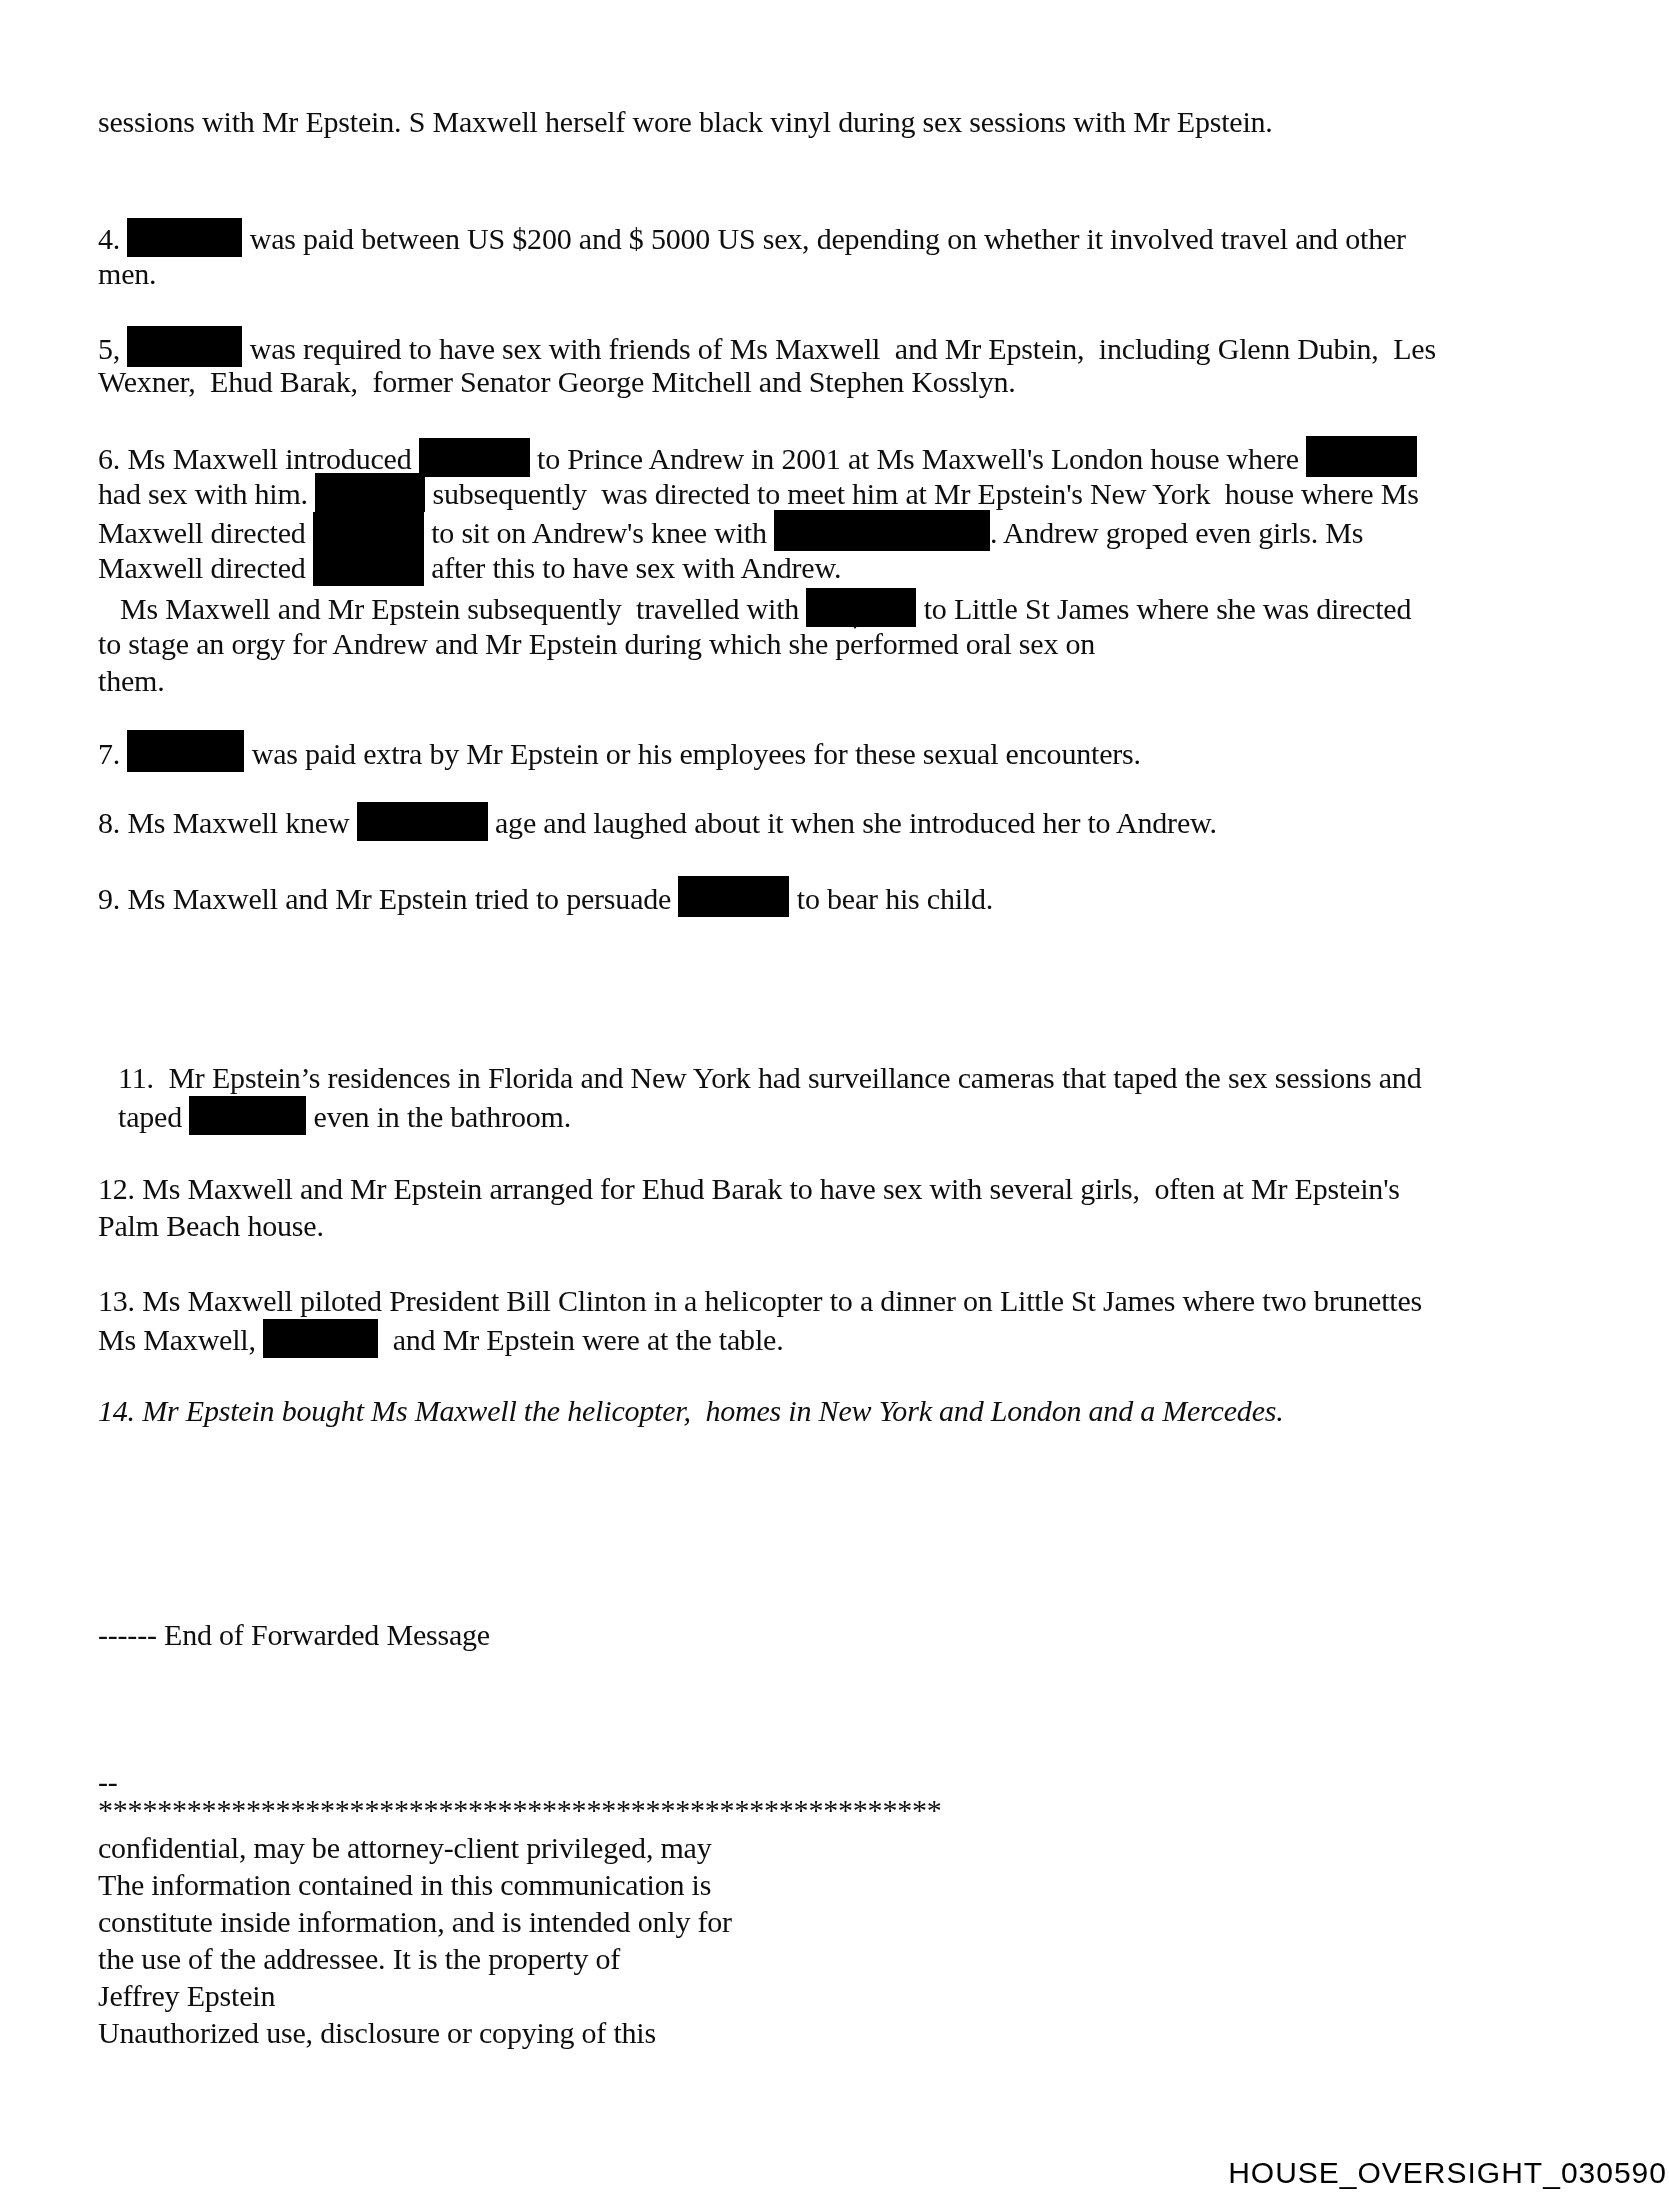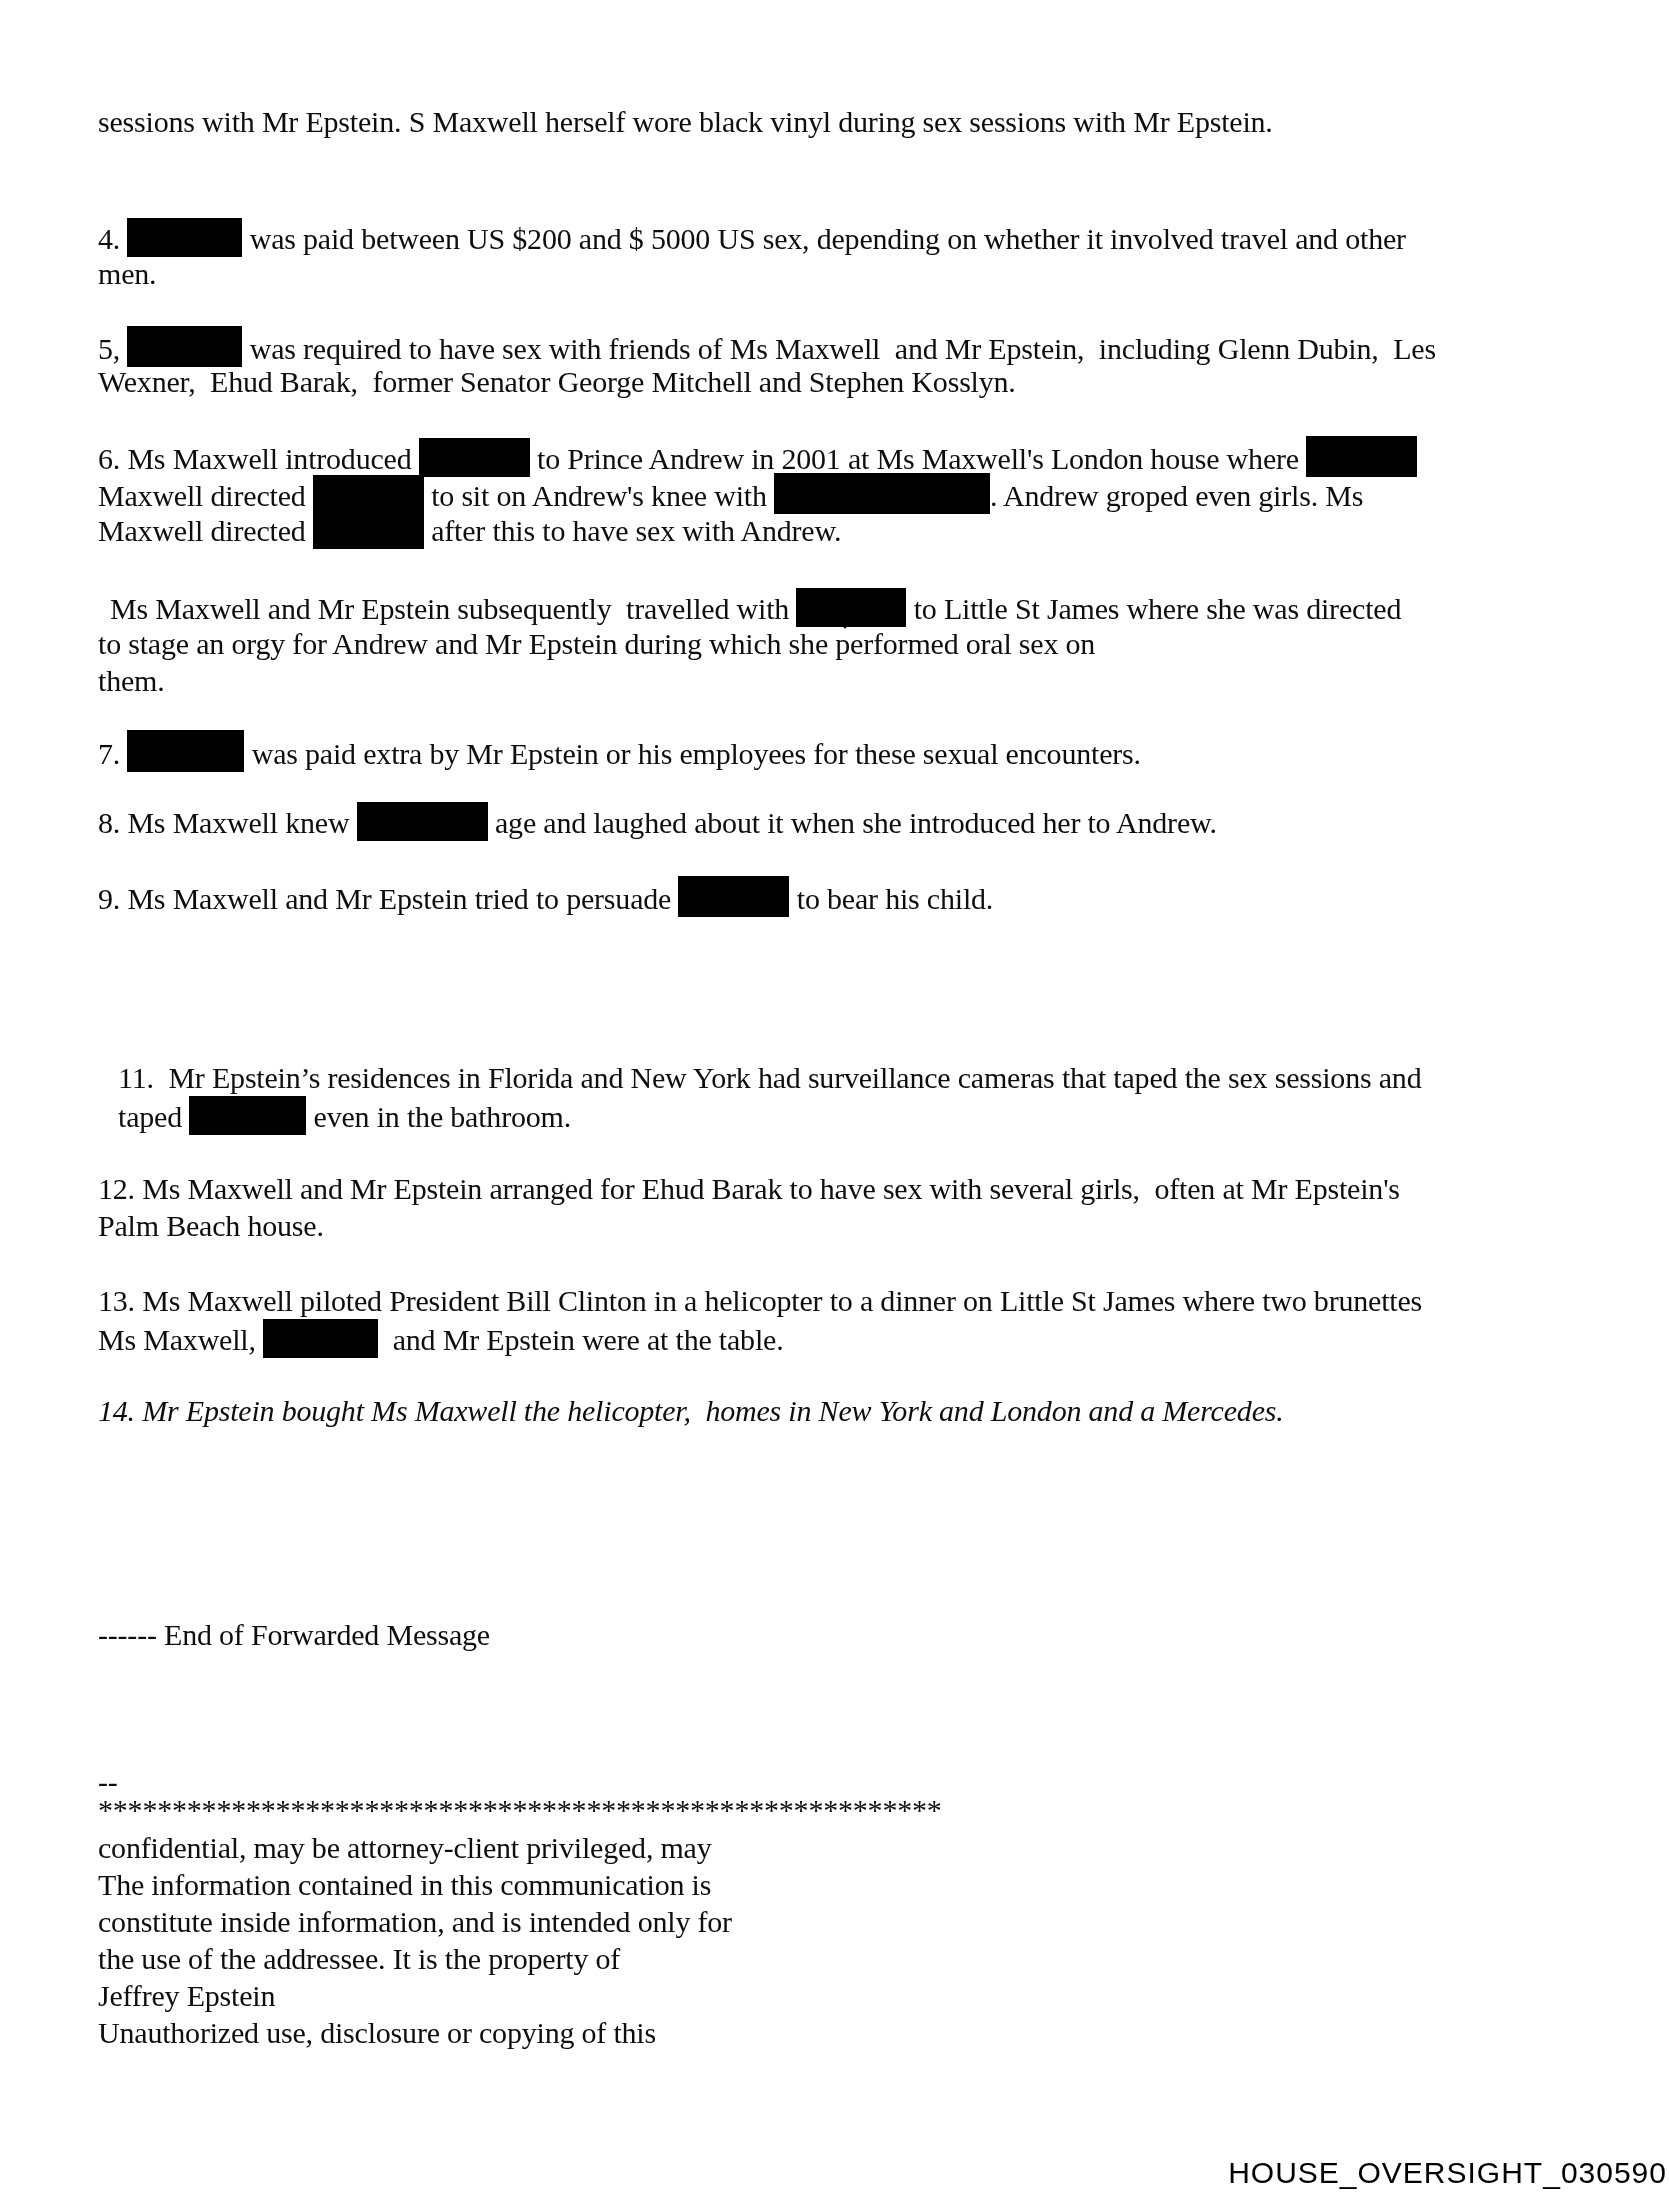--- a/index.html
+++ b/index.html
@@ -53,25 +53,26 @@
     <div class="block" style="top: 218px;">
       <div class="line"><span>4. </span><span class="redact" style="width: 115px; height: 39px; background: rgb(0, 0, 0);"></span><span> was paid between US $200 and $ 5000 US sex, depending on whether it involved travel and other</span></div>
       <div class="line"><span>men.</span></div>
     </div>
     <div class="block" style="top: 326px;">
       <div class="line"><span>5, </span><span class="redact" style="width: 115px; height: 41px; background: rgb(0, 0, 0);"></span><span> was required to have sex with friends of Ms Maxwell  and Mr Epstein,  including Glenn Dubin,  Les</span></div>
       <div class="line"><span>Wexner,  Ehud Barak,  former Senator George Mitchell and Stephen Kosslyn.</span></div>
     </div>
     <div class="block" style="top: 436px;">
       <div class="line"><span>6. Ms Maxwell introduced </span><span class="redact" style="width: 111px; height: 39px; background: rgb(0, 0, 0);"></span><span> to Prince Andrew in 2001 at Ms Maxwell's London house where </span><span class="redact" style="width: 111px; height: 41px; background: rgb(0, 0, 0);"></span></div>
+      <div class="line"><span>had sex with him. </span><span class="redact notch" style="width: 110px; height: 39px; background: rgb(0, 0, 0);"></span><span> subsequently  was directed to meet him at Mr Epstein's New York  house where Ms</span></div>
       <div class="line"><span>Maxwell directed </span><span class="redact" style="width: 111px; height: 39px; background: rgb(0, 0, 0);"></span><span> to sit on Andrew's knee with </span><span class="redact" style="width: 216px; height: 41px; background: rgb(0, 0, 0);"></span><span>. Andrew groped even girls. Ms</span></div>
       <div class="line"><span>Maxwell directed </span><span class="redact" style="width: 111px; height: 39px; background: rgb(0, 0, 0);"></span><span> after this to have sex with Andrew.</span></div>
     </div>
     <div class="block" style="top: 588px;">
-      <div class="line" style="margin-left: 12px; text-align: right;"><span>Ms Maxwell and Mr Epstein subsequently  travelled with </span><span class="redact notch" style="width: 110px; height: 39px; background: rgb(0, 0, 0);"></span><span> to Little St James where she was directed</span></div>
+      <div class="line" style="margin-left: 22px; text-align: right;"><span>Ms Maxwell and Mr Epstein subsequently  travelled with </span><span class="redact notch" style="width: 110px; height: 39px; background: rgb(0, 0, 0);"></span><span> to Little St James where she was directed</span></div>
       <div class="line"><span>to stage an orgy for Andrew and Mr Epstein during which she performed oral sex on</span></div>
       <div class="line"><span>them.</span></div>
     </div>
     <div class="block" style="top: 730px;">
       <div class="line"><span>7. </span><span class="redact" style="width: 117px; height: 42px; background: rgb(0, 0, 0);"></span><span> was paid extra by Mr Epstein or his employees for these sexual encounters.</span></div>
     </div>
     <div class="block" style="top: 802px;">
       <div class="line"><span>8. Ms Maxwell knew </span><span class="redact" style="width: 131px; height: 39px; background: rgb(0, 0, 0);"></span><span> age and laughed about it when she introduced her to Andrew.</span></div>
     </div>
     <div class="block" style="top: 876px;">

